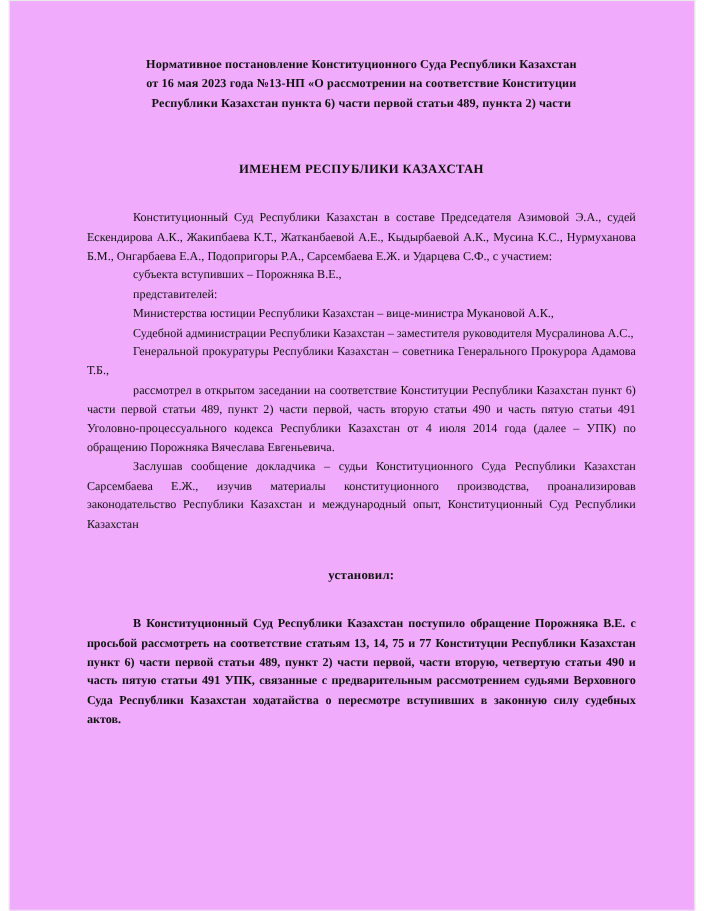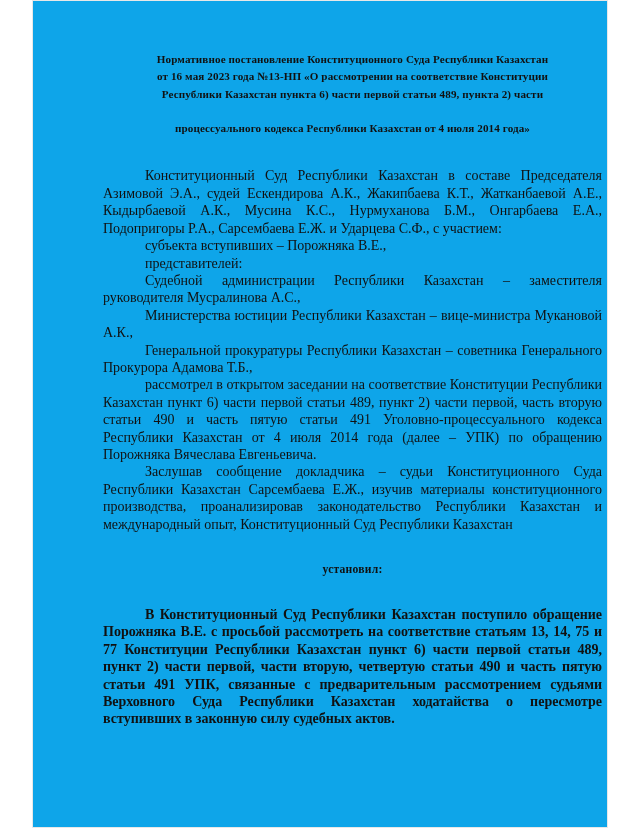--- a/index.html
+++ b/index.html
@@ -7,24 +7,24 @@
     margin: 0;
     padding: 0;
     background: #ffffff;
   }
   body {
     font-family: "Liberation Serif", "DejaVu Serif", serif;
     color: #111111;
   }
   .page {
     position: relative;
-    width: 576px;
+    width: 624px;
     height: 828px;
     margin: 0 auto;
-    background: #0ea5e9;
+    background: #f0abfc;
     box-sizing: border-box;
     overflow: hidden;
   }
   .page-border {
     position: absolute;
     inset: 0;
     border: 1px solid #e8e8e8;
     pointer-events: none;
   }
   .content {
@@ -50,21 +50,21 @@
     letter-spacing: 0.02em;
   }
   .heading-imenem {
     padding-top: 27px;
   }
   .heading-ustanovil {
     padding-top: 30px;
   }
   p.body-par {
     margin: 0;
-    font-size: 14px;
+    font-size: 11px;
     line-height: 17.4px;
     text-align: justify;
     text-indent: 42px;
     hyphens: none;
   }
   p.body-par.first-block {
     padding-top: 30px;
   }
   p.body-par.after-ustanovil {
     padding-top: 30px;
@@ -80,33 +80,33 @@
 <div class="page">
   <div class="page-border"></div>
 
   <div class="content">
 
     <h1 class="doc-title">
       <span>Нормативное постановление Конституционного Суда Республики Казахстан</span><br>
       <span>от 16 мая 2023 года №13-НП «О рассмотрении на соответствие Конституции</span><br>
       <span>Республики Казахстан пункта 6) части первой статьи 489, пункта 2) части</span><br>
       <br>
-      <span>процессуального кодекса Республики Казахстан от 4 июля 2014 года»</span>
     </h1>
 
+    <h2 class="heading-center heading-imenem">ИМЕНЕМ РЕСПУБЛИКИ КАЗАХСТАН</h2>
 
     <p class="body-par first-block">Конституционный Суд Республики Казахстан в составе Председателя Азимовой Э.А., судей Ескендирова А.К., Жакипбаева К.Т., Жатканбаевой А.Е., Кыдырбаевой А.К., Мусина К.С., Нурмуханова Б.М., Онгарбаева Е.А., Подопригоры Р.А., Сарсембаева Е.Ж. и Ударцева С.Ф., с участием:</p>
 
     <p class="body-par tight">субъекта вступивших – Порожняка В.Е.,</p>
 
     <p class="body-par tight">представителей:</p>
 
+    <p class="body-par tight">Министерства юстиции Республики Казахстан – вице-министра Мукановой А.К.,</p>
+
     <p class="body-par tight">Судебной администрации Республики Казахстан – заместителя руководителя Мусралинова А.С.,</p>
-
-    <p class="body-par tight">Министерства юстиции Республики Казахстан – вице-министра Мукановой А.К.,</p>
 
     <p class="body-par tight">Генеральной прокуратуры Республики Казахстан – советника Генерального Прокурора Адамова Т.Б.,</p>
 
     <p class="body-par tight">рассмотрел в открытом заседании на соответствие Конституции Республики Казахстан пункт 6) части первой статьи 489, пункт 2) части первой, часть вторую статьи 490 и часть пятую статьи 491 Уголовно-процессуального кодекса Республики Казахстан от 4 июля 2014 года (далее – УПК) по обращению Порожняка Вячеслава Евгеньевича.</p>
 
     <p class="body-par tight">Заслушав сообщение докладчика – судьи Конституционного Суда Республики Казахстан Сарсембаева Е.Ж., изучив материалы конституционного производства, проанализировав законодательство Республики Казахстан и международный опыт, Конституционный Суд Республики Казахстан</p>
 
     <h2 class="heading-center heading-ustanovil">установил:</h2>
 
     <p class="body-par after-ustanovil">В Конституционный Суд Республики Казахстан поступило обращение Порожняка В.Е. с просьбой рассмотреть на соответствие статьям 13, 14, 75 и 77 Конституции Республики Казахстан пункт 6) части первой статьи 489, пункт 2) части первой, части вторую, четвертую статьи 490 и часть пятую статьи 491 УПК, связанные с предварительным рассмотрением судьями Верховного Суда Республики Казахстан ходатайства о пересмотре вступивших в законную силу судебных актов.</p>

